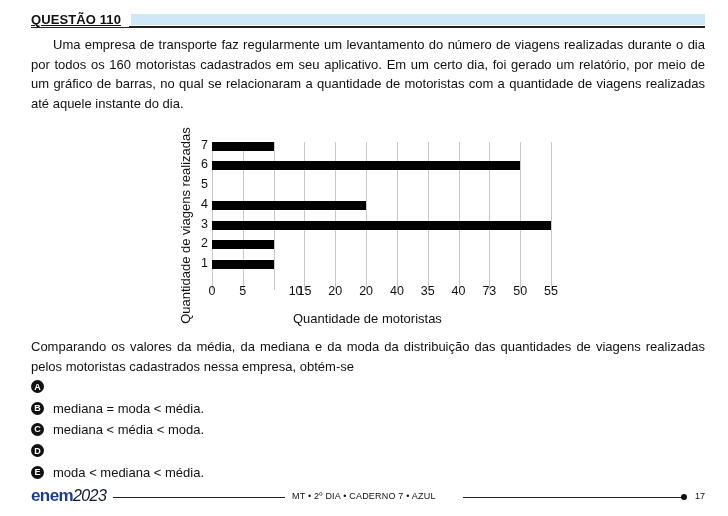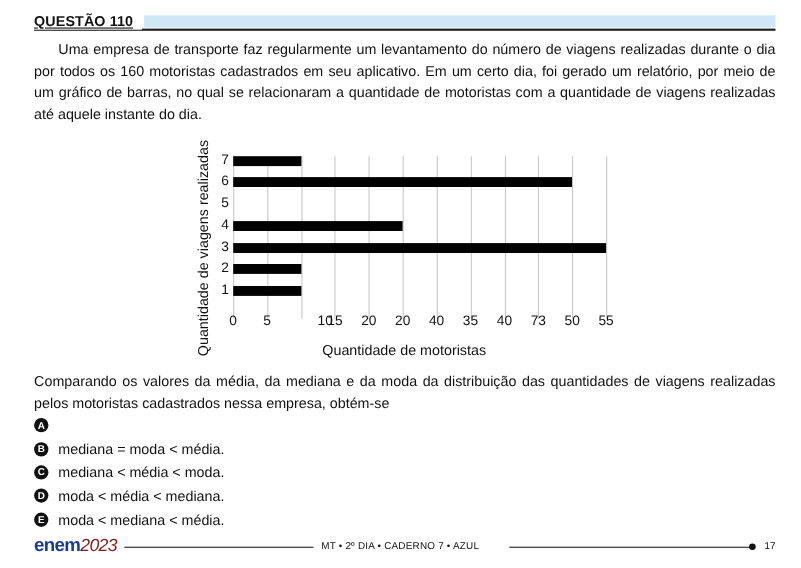--- a/index.html
+++ b/index.html
@@ -28,21 +28,21 @@
 
     .options { position: absolute; left: 31px; top: 376px; }
     .option { position: relative; height: 21.4px; font-size: 13px; display: flex; align-items: center; }
     .badge { width: 13px; height: 13px; border-radius: 50%; background: #111; color: #fff;
              font-size: 9px; font-weight: bold; display: inline-flex; align-items: center;
              justify-content: center; margin-right: 9px; }
 
     .footer { position: absolute; left: 31px; top: 488px; width: 674px; height: 18px; }
     .logo { position: absolute; left: 0; top: -2px; font-size: 17px; color: #1d3c8f;
             letter-spacing: -0.6px; font-weight: bold; }
-    .logo .yr { color: #7f1d1d; font-weight: normal; font-style: italic; font-size: 16px; }
+    .logo .yr { color: #0f172a; font-weight: normal; font-style: italic; font-size: 16px; }
     .f-line { position: absolute; top: 9px; height: 1px; background: #222; }
     .f-text { position: absolute; left: 261px; top: 3px; font-size: 9px; letter-spacing: 0.2px; }
     .f-dot { position: absolute; left: 650px; top: 6px; width: 6px; height: 6px; border-radius: 50%; background: #111; }
     .f-page { position: absolute; left: 664px; top: 3px; font-size: 9px; }
   </style>
 </head>
 <body>
 
 <div class="q-header">
   <div class="q-bar"></div>
@@ -111,21 +111,20 @@
   <div class="option">
     <span class="badge">B</span>
     <span>mediana = moda &lt; média.</span>
   </div>
   <div class="option">
     <span class="badge">C</span>
     <span>mediana &lt; média &lt; moda.</span>
   </div>
   <div class="option">
     <span class="badge">D</span>
-    <span>moda &lt; média &lt; mediana.</span>
   </div>
   <div class="option">
     <span class="badge">E</span>
     <span>moda &lt; mediana &lt; média.</span>
   </div>
 </div>
 
 <div class="footer">
   <span class="logo"><span>enem</span><span class="yr">2023</span></span>
   <div class="f-line" style="left:82px;width:172px"></div>

